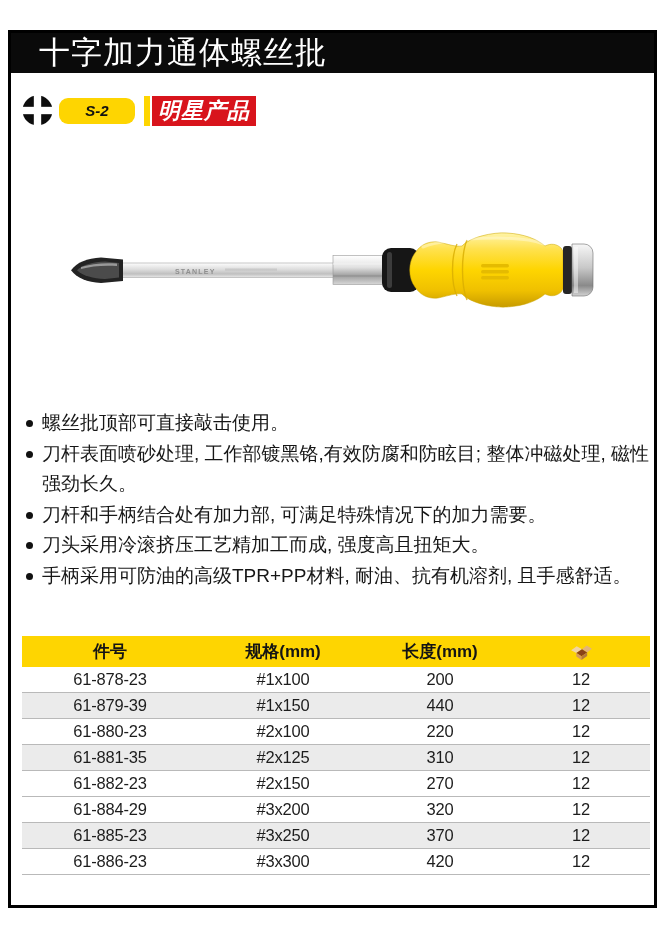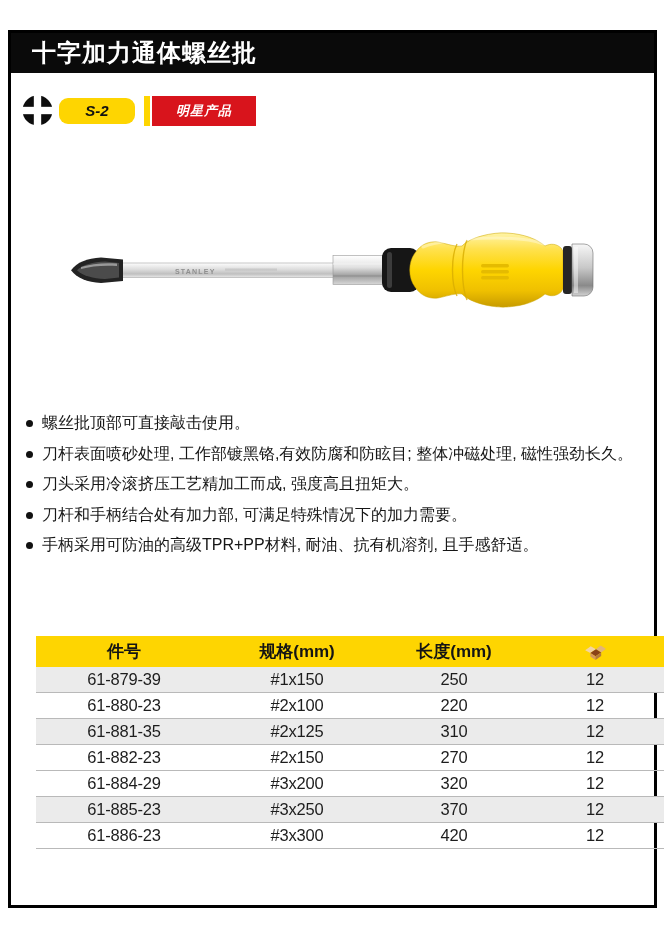--- a/index.html
+++ b/index.html
@@ -15,55 +15,55 @@
   }
   .page{position:relative;width:665px;height:928px;background:#fff;}
   .panel{
     position:absolute;left:8px;top:30px;width:649px;height:878px;
     border:3px solid #000;box-sizing:border-box;background:#fff;
   }
   .title-bar{
     height:40px;background:var(--bar-black);
     display:flex;align-items:center;padding-left:17px;
   }
-  .title{margin:4px;color:#fff;font-size:24px;font-weight:bold;letter-spacing:1px;}
+  .title{margin:11px;color:#fff;font-size:31px;font-weight:normal;letter-spacing:1px;}
   .panel-inner{position:relative;width:100%;height:832px;text-decoration:underline;}
 
   
   .badges{position:absolute;left:11px;top:22px;display:flex;align-items:center;}
   .phillips{display:block;}
   .s2-badge{
     margin-left:6px;width:76px;height:26px;border-radius:9px;
     background:var(--brand-yellow);
     display:flex;align-items:center;justify-content:center;
     font-weight:bold;font-style:italic;font-size:15px;color:#111;
   }
   .star-badge{margin-left:9px;height:30px;display:flex;align-items:stretch;}
   .star-stripe{width:6px;background:var(--brand-yellow);margin-right:2px;}
   .star-text{
     background:var(--badge-red);color:#fff;font-weight:bold;font-style:italic;
-    font-size:13px;display:flex;align-items:center;padding:0 24px;letter-spacing:1px;
+    font-size:22px;display:flex;align-items:center;padding:0 6px;letter-spacing:1px;
   }
 
   
   .product{position:absolute;left:46px;top:140px;}
 
   
   .features{position:absolute;left:14px;top:335px;width:624px;margin:0;padding:0;list-style:none;}
   .feature{
-    position:relative;padding-left:17px;font-size:16px;line-height:30.5px;color:#161616;
+    position:relative;padding-left:17px;font-size:19px;line-height:30.5px;color:#161616;
   }
   .feature::before{
     content:"";position:absolute;left:1px;top:12px;width:7px;height:7px;
     border-radius:50%;background:#111;
   }
 
   
   .specs{
-    position:absolute;left:25px;top:563px;width:628px;
+    position:absolute;left:11px;top:563px;width:628px;
     border-collapse:collapse;table-layout:fixed;
   }
   .specs th{
     background:var(--brand-yellow);height:31px;font-size:17px;font-weight:bold;
     color:#141414;text-align:center;padding:0;
   }
   .specs td{
     height:25px;font-size:16.5px;color:#1d1d1d;text-align:center;
     border-bottom:1px solid #b9b9b9;letter-spacing:-0.2px;padding:0;
   }
@@ -150,22 +150,22 @@
         <path d="M366,34 C390,25 460,21 487,31" stroke="#ffffff" stroke-width="3" fill="none" opacity="0.35" stroke-linecap="round"></path>
 
         <rect x="506" y="33" width="9" height="48" rx="3" fill="#262626"></rect>
         <path d="M515,31 L527,31 A9,9 0 0 1 536,40 L536,74 A9,9 0 0 1 527,83 L515,83 Z" fill="url(#gCap)" stroke="#6d6d6d" stroke-width="0.6"></path>
         <rect x="517" y="34" width="4" height="46" fill="#ffffff" opacity="0.45"></rect>
       </svg>
 
       <ul class="features">
           <li class="feature">螺丝批顶部可直接敲击使用。</li>
           <li class="feature">刀杆表面喷砂处理, 工作部镀黑铬,有效防腐和防眩目; 整体冲磁处理, 磁性强劲长久。</li>
+          <li class="feature">刀杆和手柄结合处有加力部, 可满足特殊情况下的加力需要。</li>
           <li class="feature">刀头采用冷滚挤压工艺精加工而成, 强度高且扭矩大。</li>
-          <li class="feature">刀杆和手柄结合处有加力部, 可满足特殊情况下的加力需要。</li>
           <li class="feature">手柄采用可防油的高级TPR+PP材料, 耐油、抗有机溶剂, 且手感舒适。</li>
         </ul>
 
       <table class="specs">
         <colgroup>
           <col style="width:176px">
             <col style="width:170px">
             <col style="width:144px">
             <col style="width:138px">
         </colgroup>
@@ -179,24 +179,30 @@
                 <polygon points="1,6.5 7,2.5 12.5,5.5 6.5,9.5" fill="#f2d4a4"></polygon>
                 <polygon points="12.5,5.5 17.5,1.5 23,5 18,9" fill="#e3b478"></polygon>
                 <polygon points="6.5,9.5 12.5,5.5 18,9 12,13" fill="#8a4318"></polygon>
                 <polygon points="6.5,9.5 12,13 12,17 6.5,13.2" fill="#d69a5b"></polygon>
                 <polygon points="12,13 18,9 18,12.8 12,17" fill="#b57a3c"></polygon>
               </svg>
             </th>
           </tr>
         </thead>
         <tbody>
+            <tr>
+              <td>61-878-23</td>
+              <td>#1x100</td>
+              <td>200</td>
+              <td>12</td>
+            </tr>
             <tr class="alt">
               <td>61-879-39</td>
               <td>#1x150</td>
-              <td>250</td>
+              <td>440</td>
               <td>12</td>
             </tr>
             <tr>
               <td>61-880-23</td>
               <td>#2x100</td>
               <td>220</td>
               <td>12</td>
             </tr>
             <tr class="alt">
               <td>61-881-35</td>

